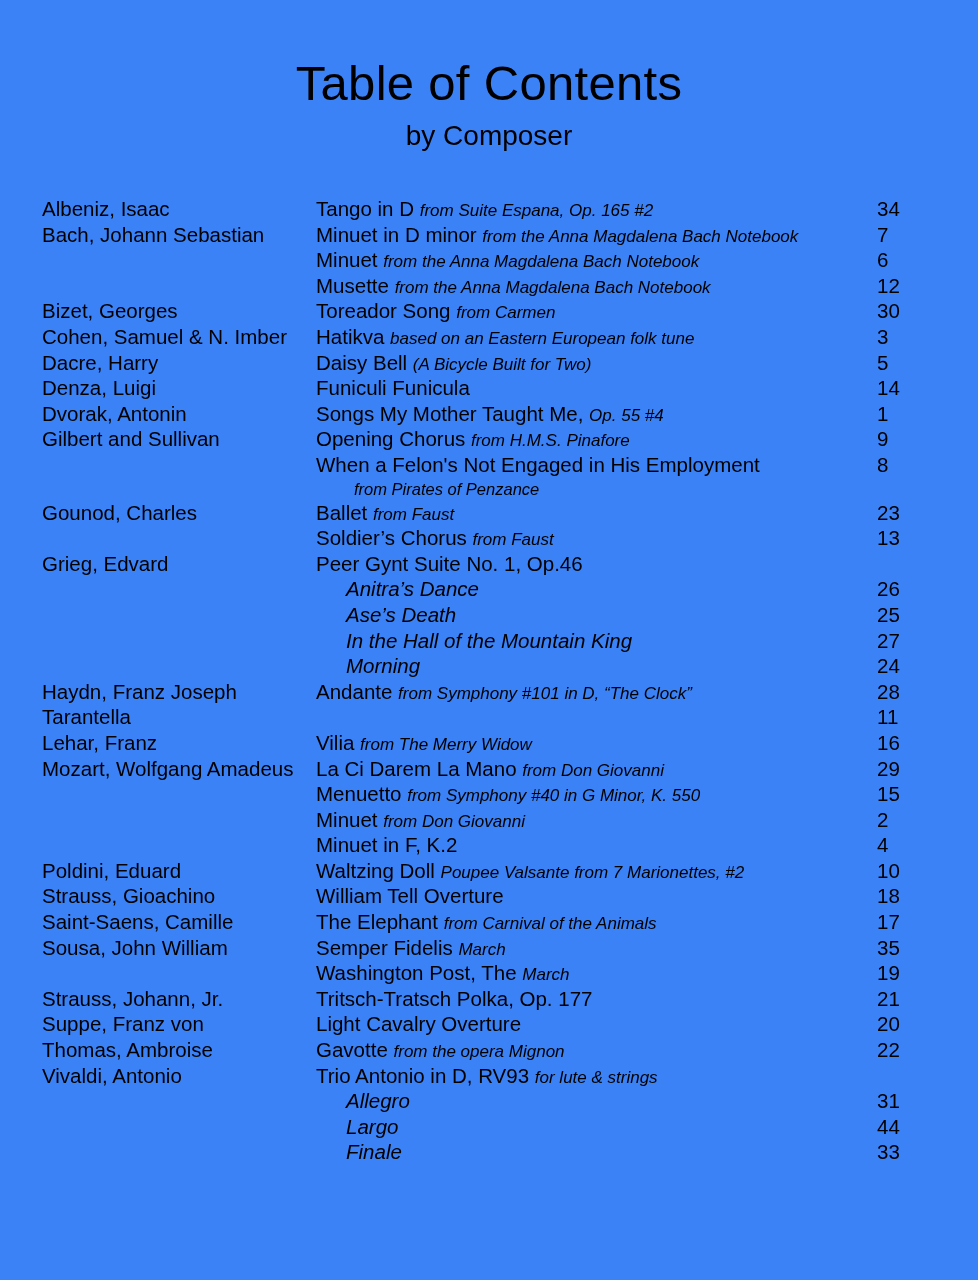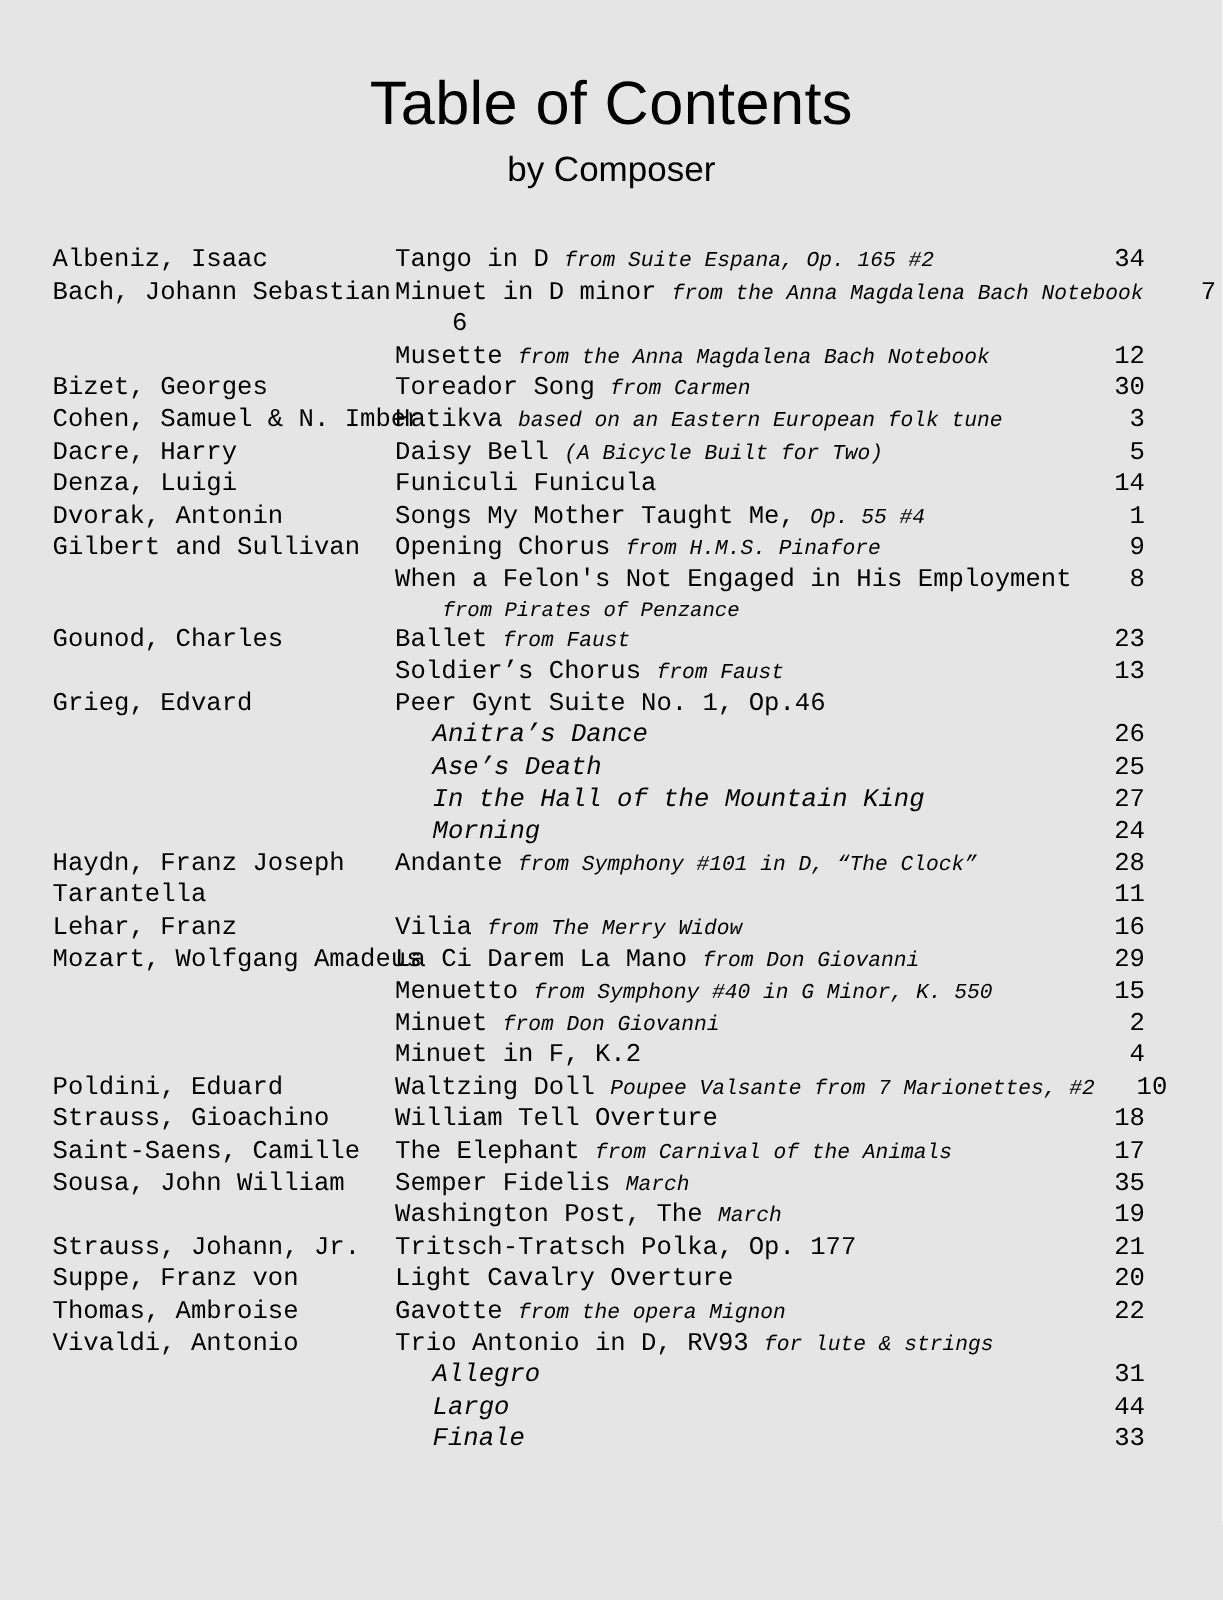--- a/index.html
+++ b/index.html
@@ -12,21 +12,21 @@
     height: 1280px;
     font-family: "Liberation Sans", sans-serif;
     color: #000000;
     overflow: hidden;
     position: relative;
   }
   .page {
     position: relative;
     width: 978px;
     height: 1280px;
-    background: #e5e5e5;
+    background: #3b82f6;
   }
   .title-block {
     text-align: center;
     padding-top: 58px;
   }
   .doc-title {
     font-size: 49px;
     font-weight: 400;
     letter-spacing: 0.3px;
     line-height: 1.05;
@@ -34,22 +34,21 @@
   }
   .doc-subtitle {
     font-size: 28px;
     font-weight: 400;
     line-height: 1.2;
     margin: 10px 0 0 0;
   }
   .toc {
     margin-top: 43px;
     padding-left: 42px;
-    padding-right: 62px;
-    font-family: Liberation Mono, monospace;
+    padding-right: 43px;
   }
   .row {
     display: flex;
     align-items: baseline;
     height: 25.6px;
     font-size: 20.5px;
     line-height: 25.6px;
     white-space: nowrap;
   }
   .composer {
@@ -57,21 +56,21 @@
     flex: 0 0 274px;
     overflow: visible;
   }
   .work {
     flex: 1 1 auto;
     overflow: visible;
   }
   .page-num {
     width: 58px;
     flex: 0 0 58px;
-    text-align: right;
+    text-align: left;
   }
   .it {
     font-style: italic;
     font-size: 17px;
   }
   .sub-row .work {
     padding-left: 30px;
     font-style: italic;
   }
   .cont-row {
@@ -100,20 +99,21 @@
         <div class="work"><span>Tango in D </span><span class="it">from Suite Espana, Op. 165 #2</span></div>
         <div class="page-num">34</div>
       </div>
       <div class="row">
         <div class="composer">Bach, Johann Sebastian</div>
         <div class="work"><span>Minuet in D minor </span><span class="it">from the Anna Magdalena Bach Notebook</span></div>
         <div class="page-num">7</div>
       </div>
       <div class="row">
         <div class="composer"></div>
+        <div class="work"><span>Minuet </span><span class="it">from the Anna Magdalena Bach Notebook</span></div>
         <div class="page-num">6</div>
       </div>
       <div class="row">
         <div class="composer"></div>
         <div class="work"><span>Musette </span><span class="it">from the Anna Magdalena Bach Notebook</span></div>
         <div class="page-num">12</div>
       </div>
       <div class="row">
         <div class="composer">Bizet, Georges</div>
         <div class="work"><span>Toreador Song </span><span class="it">from Carmen</span></div>

